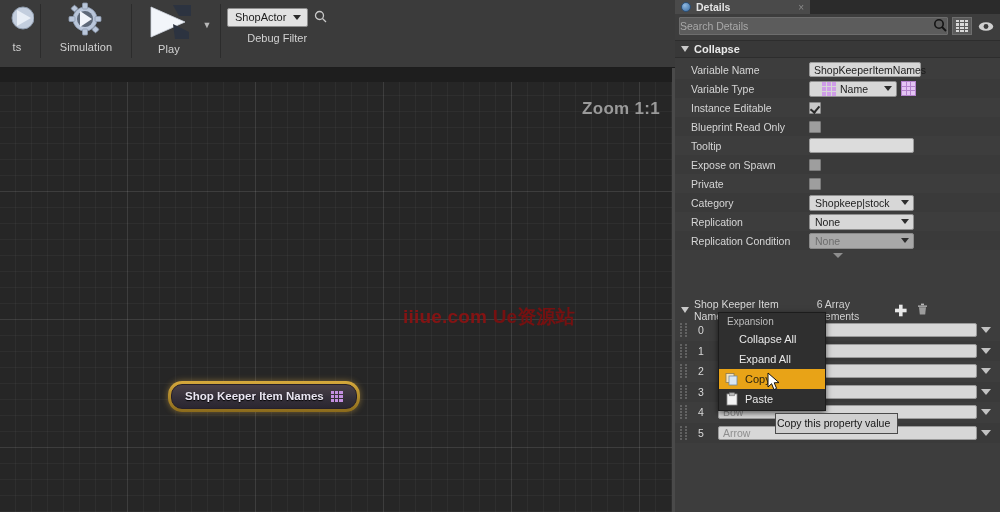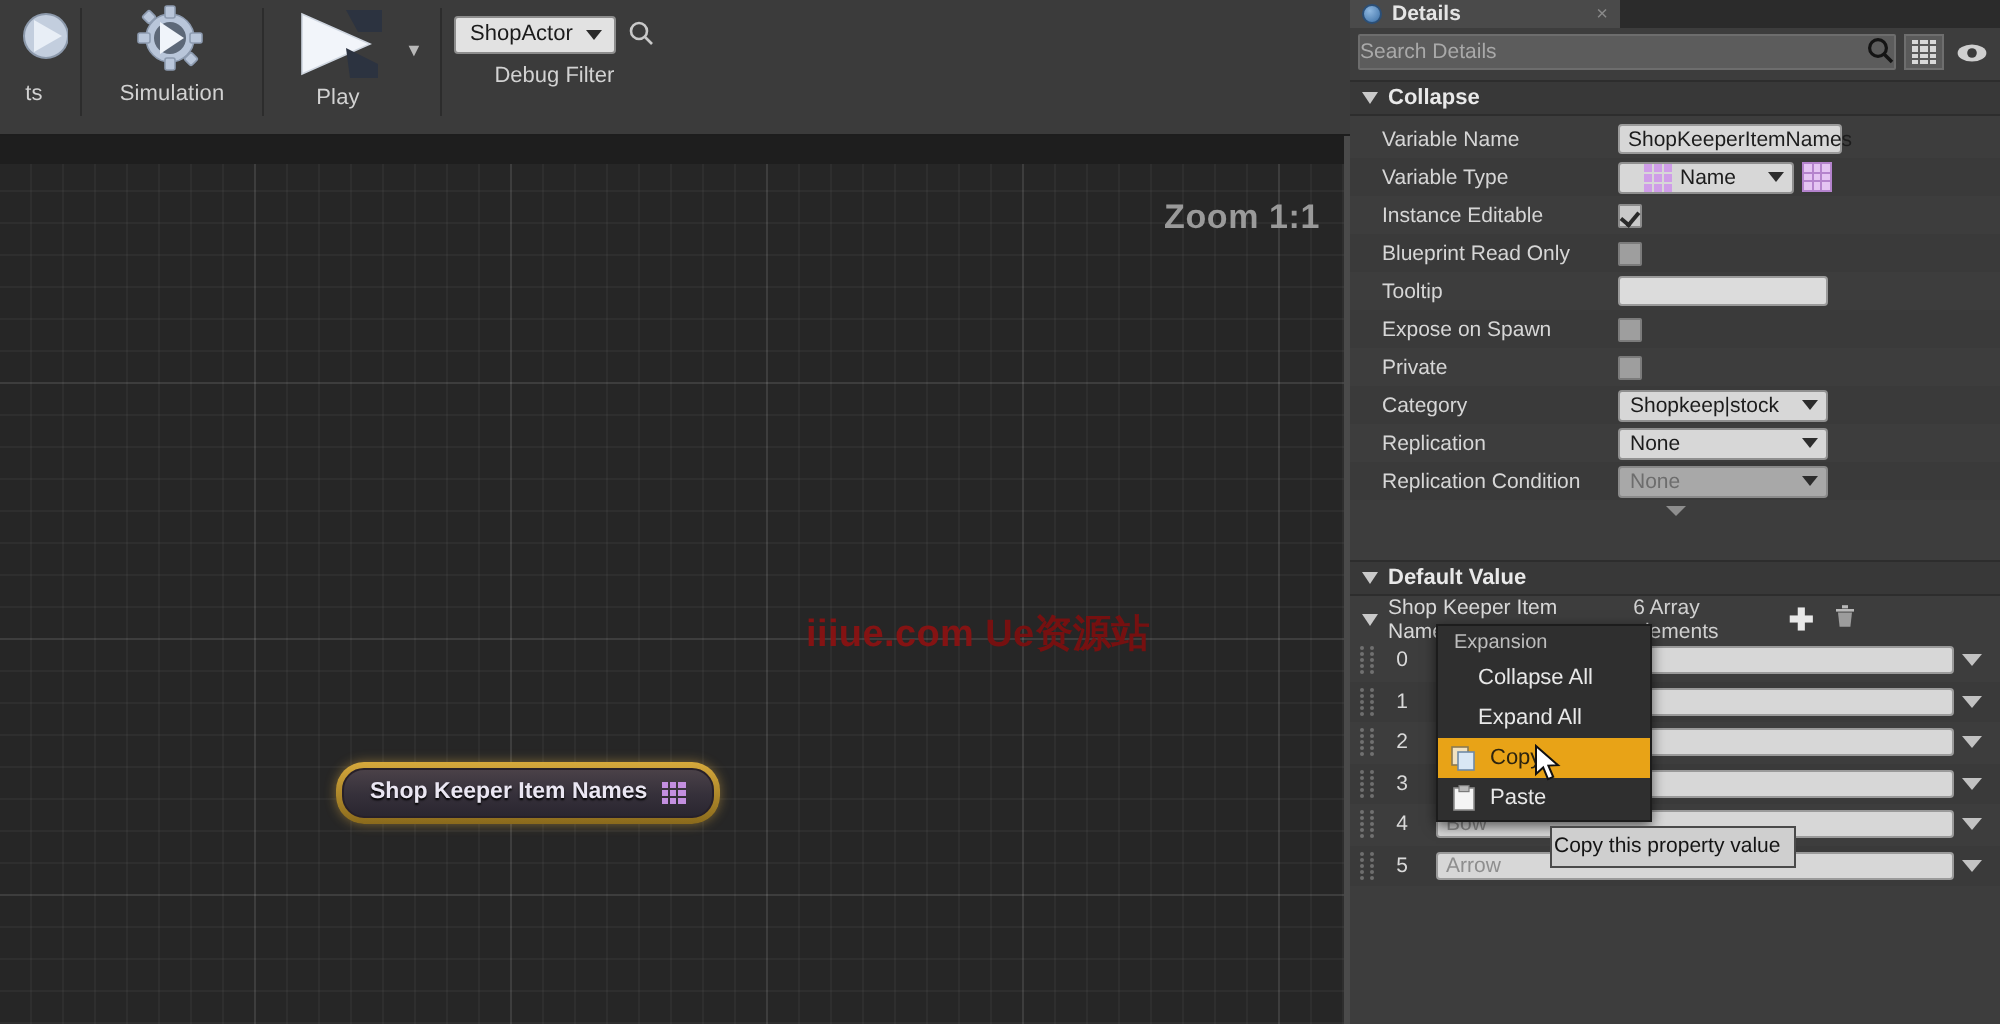--- a/index.html
+++ b/index.html
@@ -489,24 +489,20 @@
             <span class="cc"></span>
           </div>
         </div>
       </div>
 
       <div class="scroll-dots">
         <span class="tri"></span>
       </div>
     </div>
 
-    <div class="dt-section" style="position:absolute;left:0;top:280px;width:100%">
-      <span class="tri-down"></span>
-      <span class="dt-section-title">Default Value</span>
-    </div>
 
     <div style="position:absolute;left:0;top:300px;width:100%">
       <div class="arr-header">
         <span class="tri-down"></span>
         <span class="arr-title">Shop Keeper Item Names</span>
         <span class="arr-count">6 Array elements</span>
         <span class="arr-btns">
           <span class="plus-ico">✚</span>
           <span>
             <svg class="trash-ico" viewBox="0 0 11 12">

